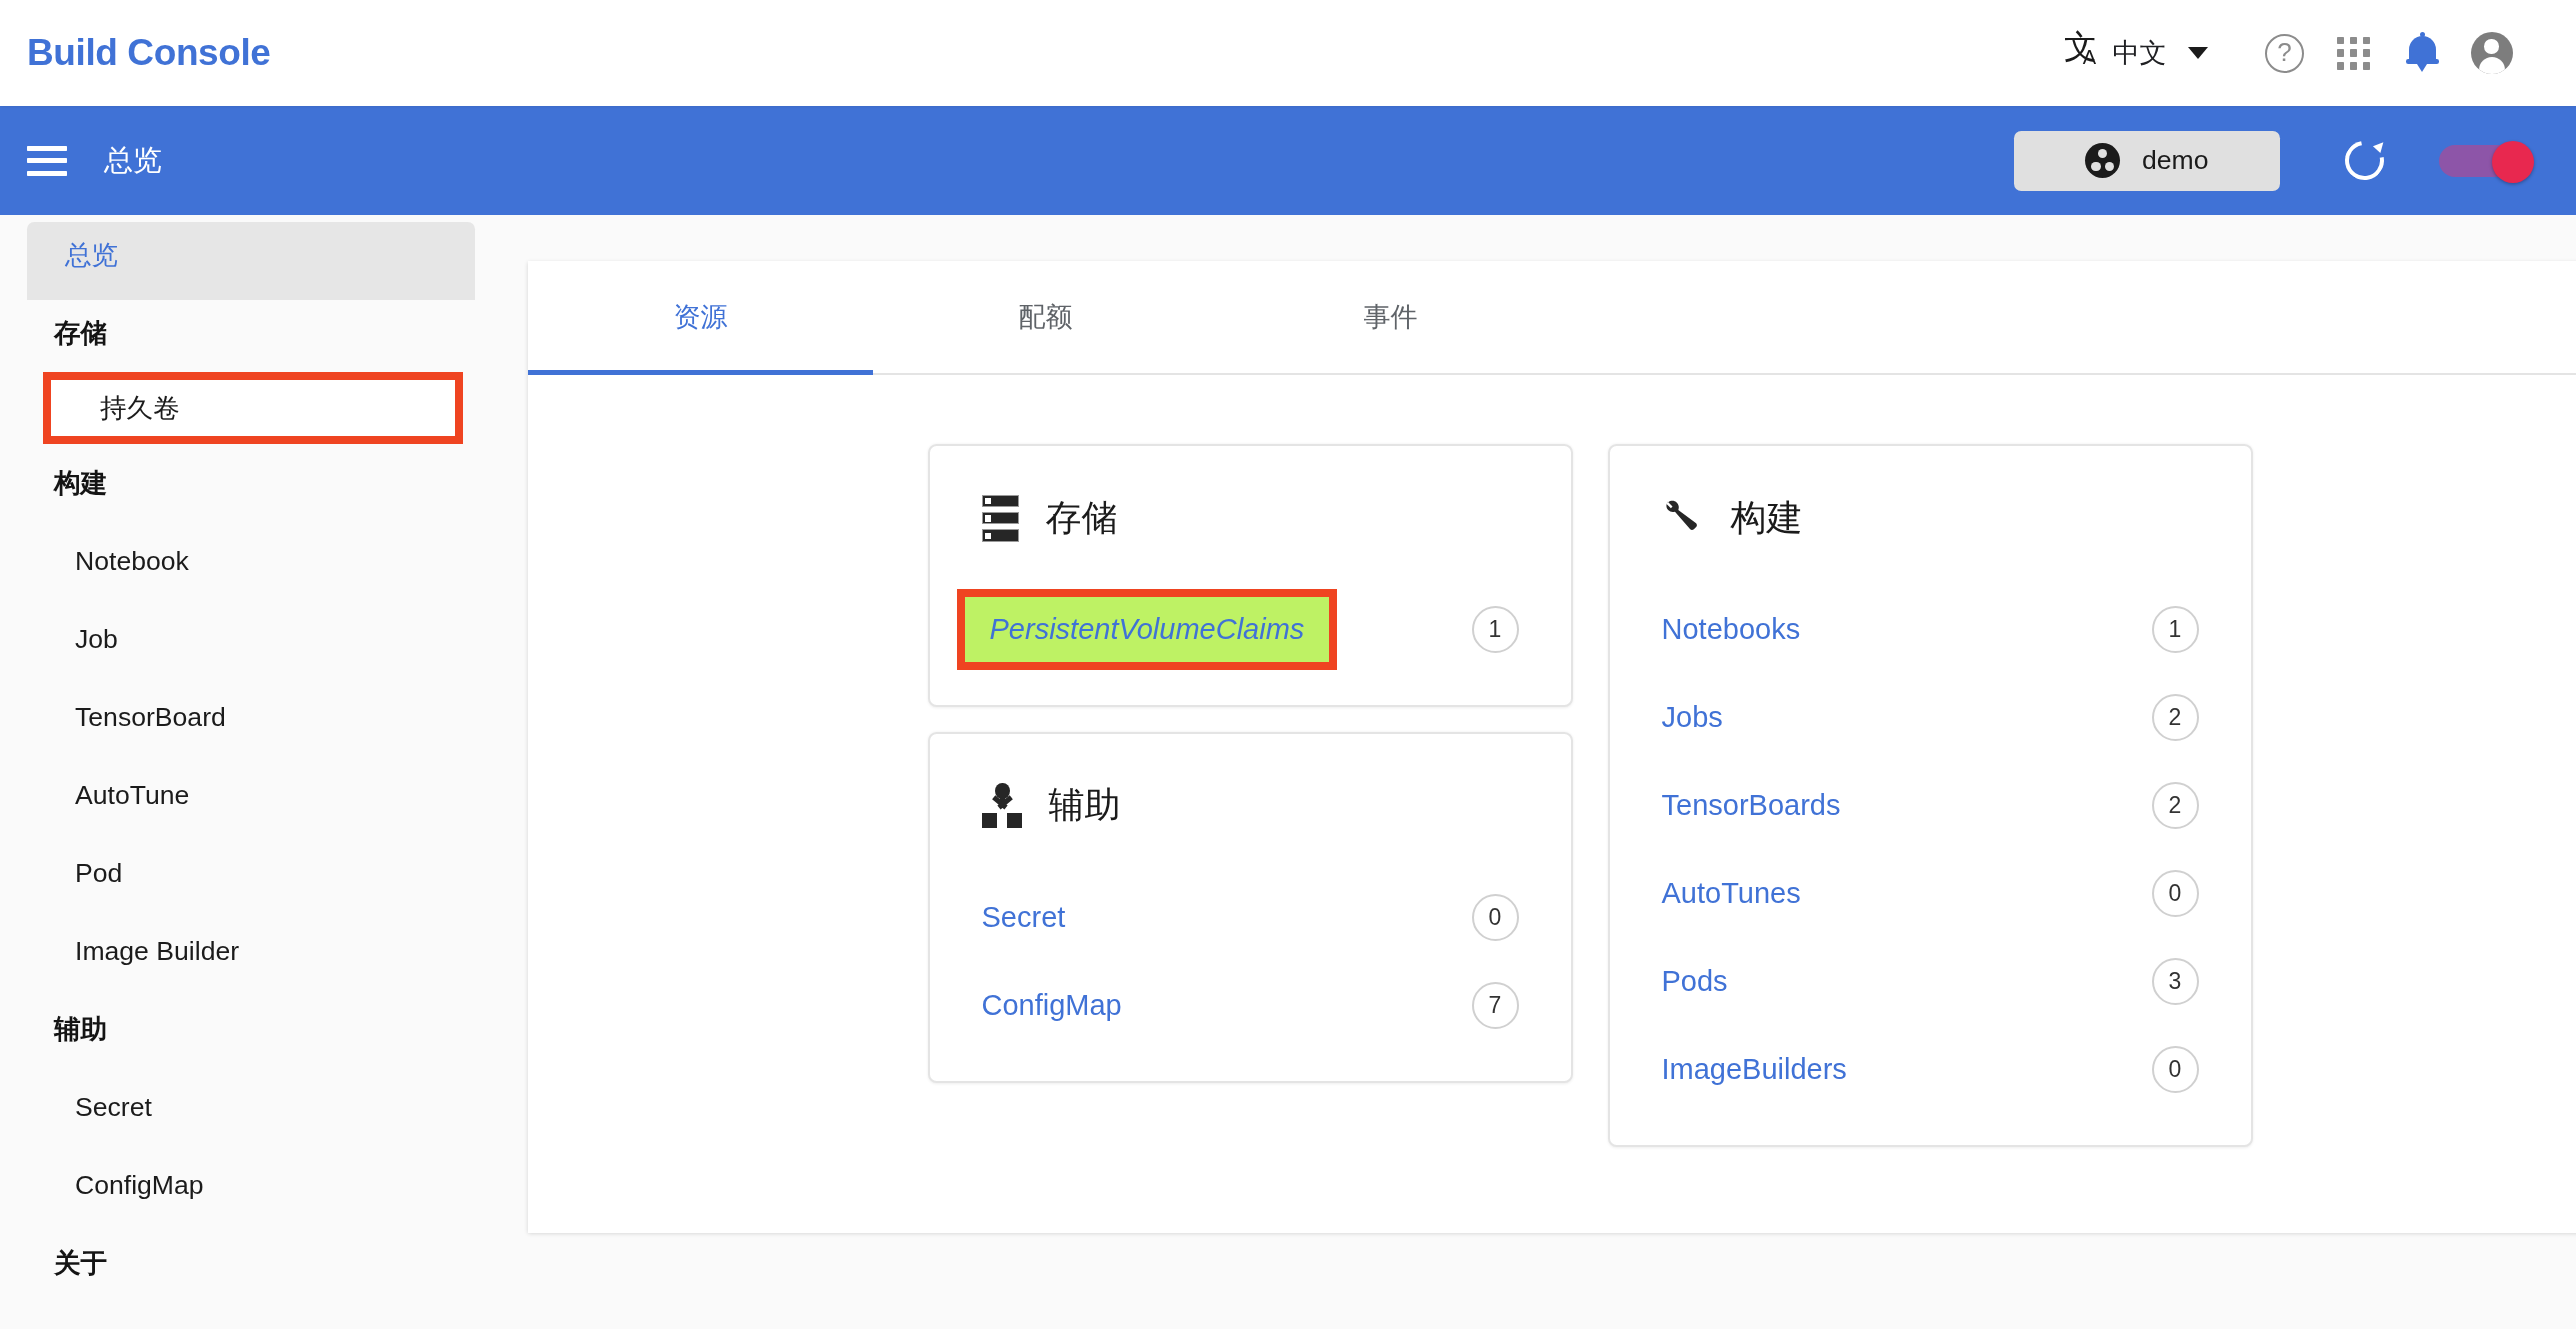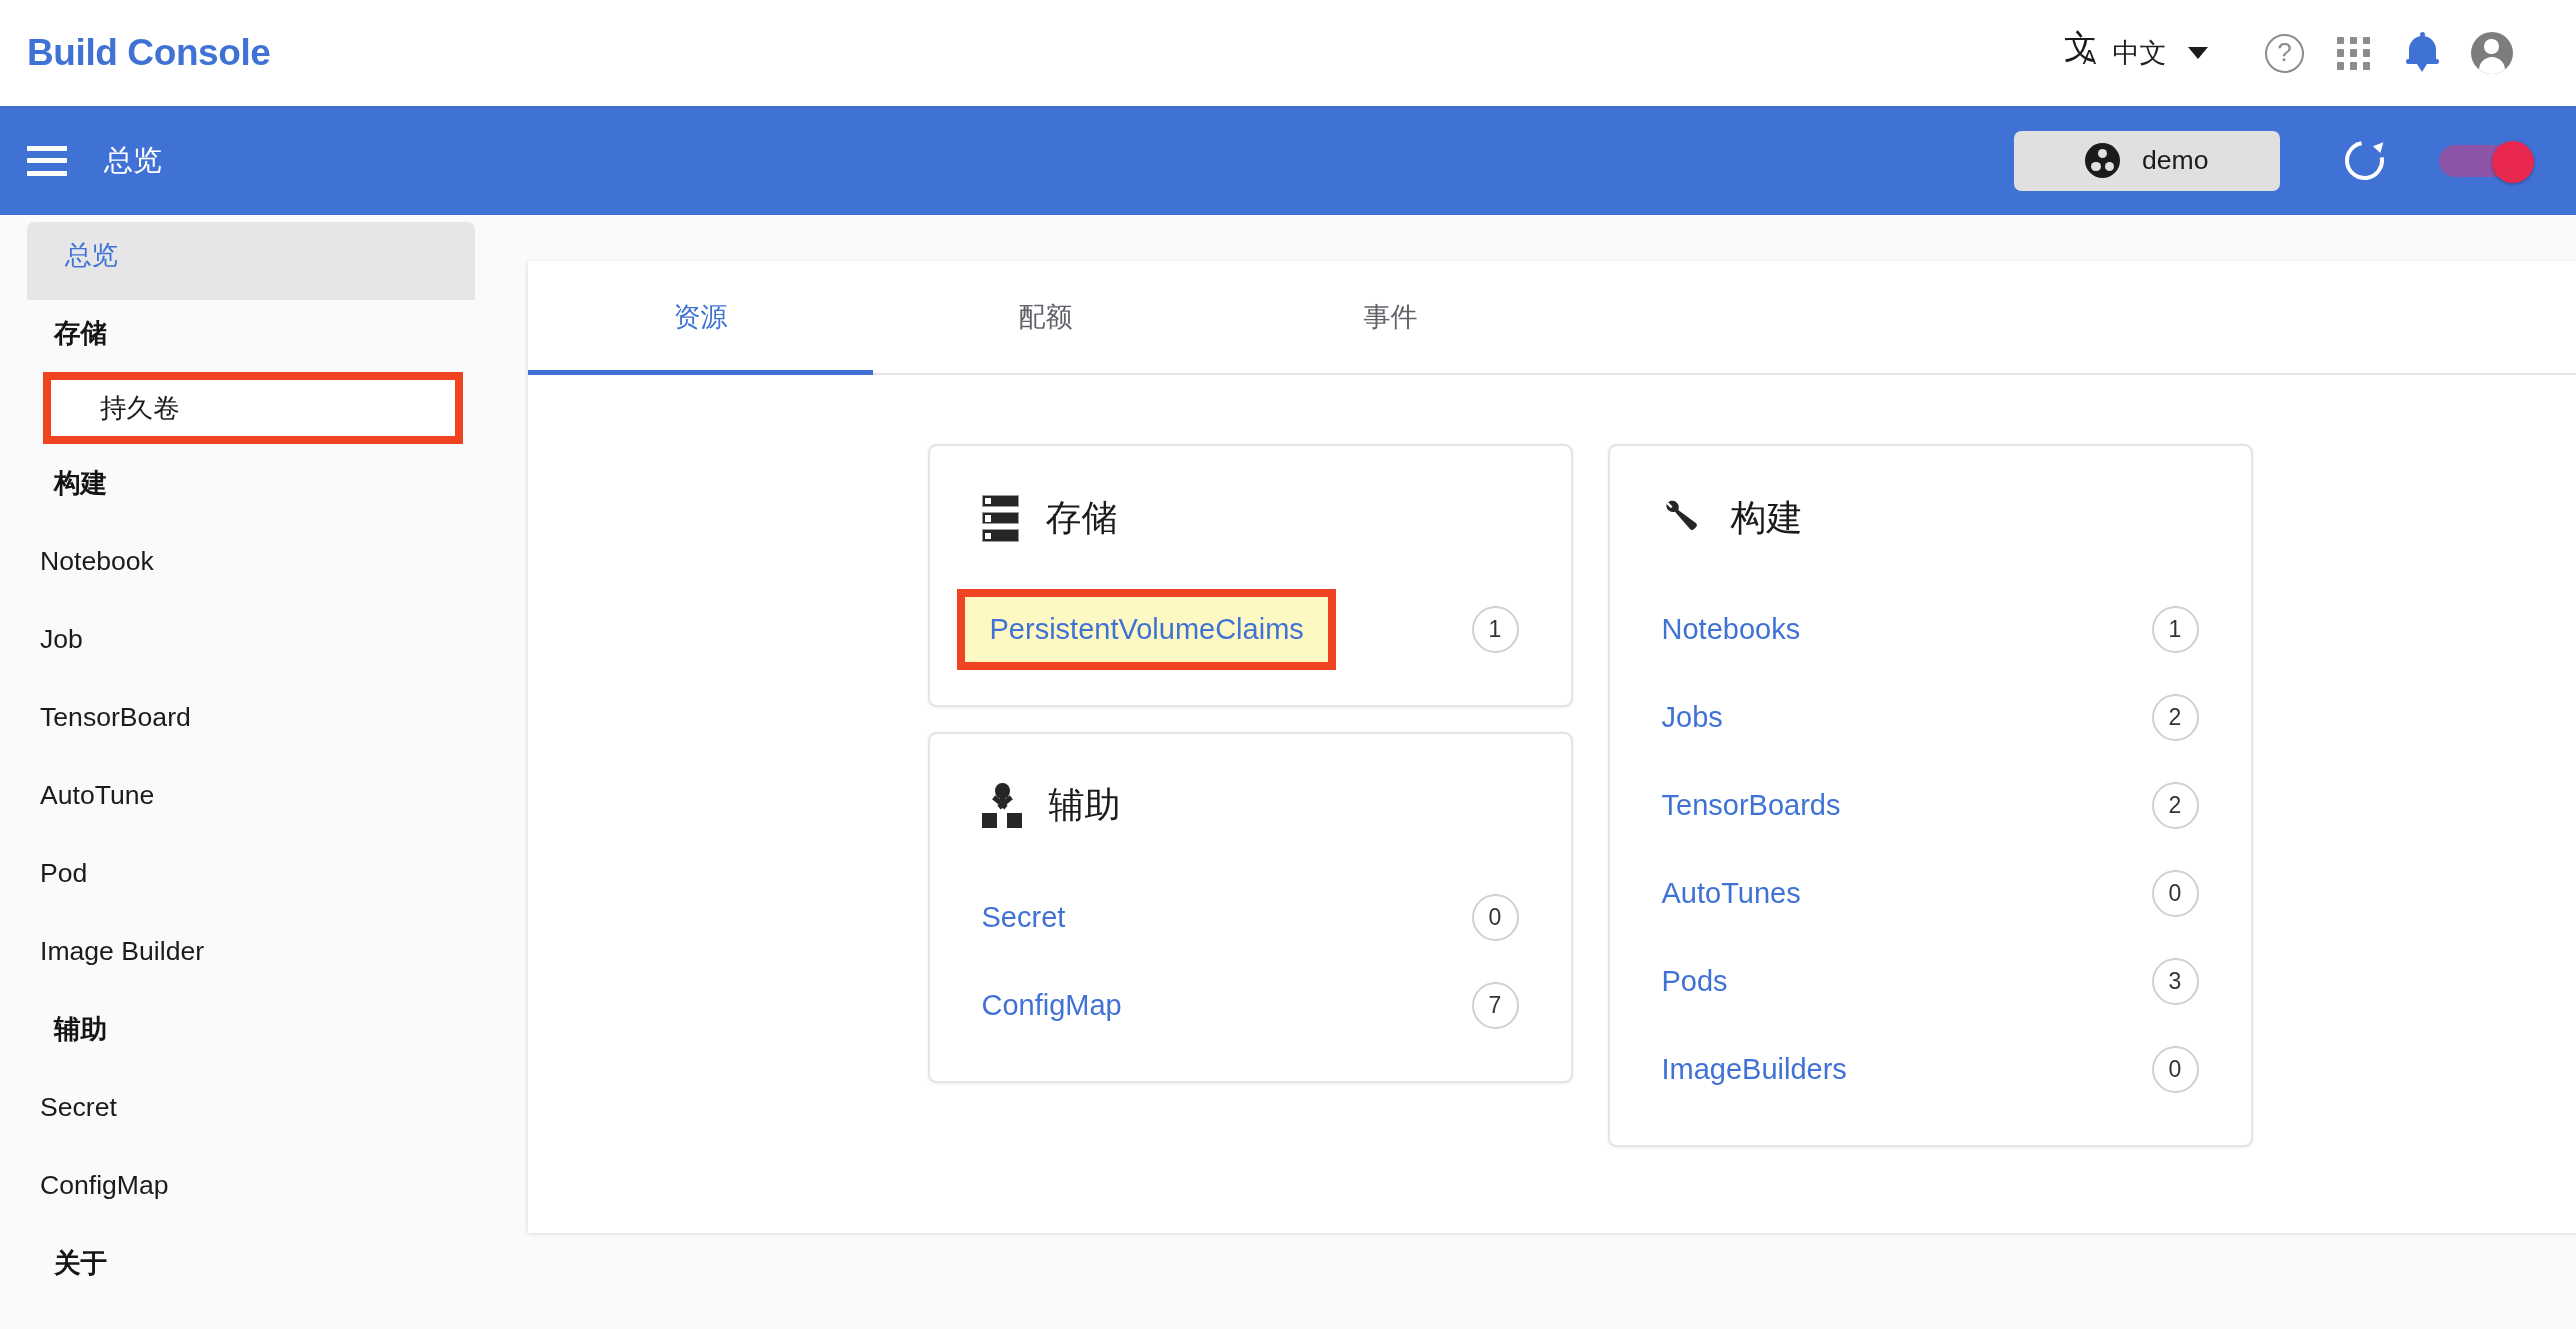--- a/index.html
+++ b/index.html
@@ -272,21 +272,21 @@
   .nav-group {
     height: 78px;
     display: flex;
     align-items: center;
     padding-left: 54px;
     font-size: 26.6px;
     font-weight: bold;
     color: #141414;
     white-space: nowrap;
   }
-  .nav-child { padding-left: 40px; font-size: 26.6px; }
+  .nav-child { padding-left: 75px; font-size: 26.6px; }
   .nav-child.highlighted {
     margin-left: 43px;
     margin-right: 10.8px;
     padding-left: 49px;
     width: 420px;
     border: 8px solid #ef4421;
     background: #ffffff;
     height: 72px;
   }
 
@@ -415,22 +415,23 @@
     width: 47px; height: 47px;
     border: 2.2px solid #d0d0d0;
     border-radius: 50%;
     display: flex; align-items: center; justify-content: center;
     font-size: 23px;
     color: #333333;
   }
   .res-row.highlighted .res-link {
     border: 8px solid #ef4421;
     padding: 16px 24.4px;
-    background: #fef9c3;
+    background: #bef264;
     margin-left: -24.4px;
+    font-style: italic;
   }
 </style>
 </head>
 <body>
 
 <div class="appbar">
   <div class="brand">Build Console</div>
 
   <div class="appbar-right">
 

